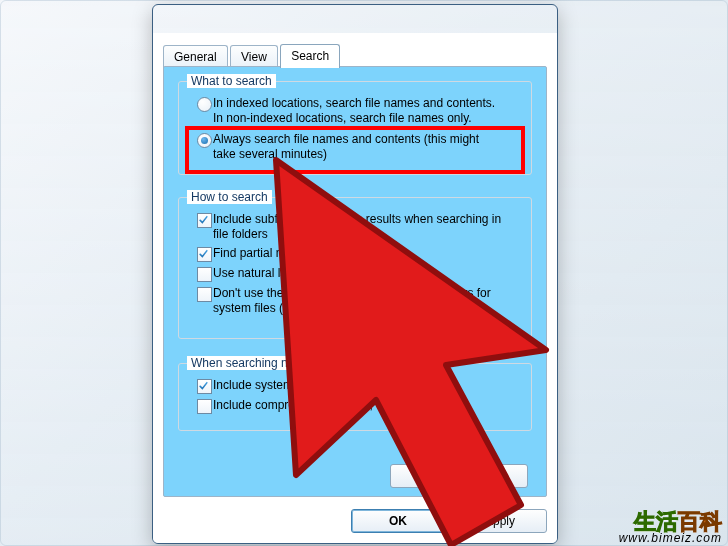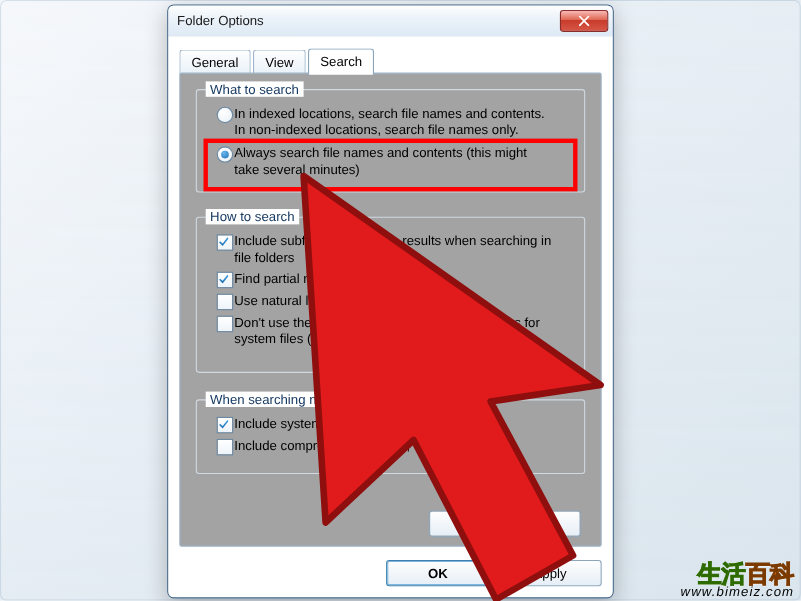--- a/index.html
+++ b/index.html
@@ -27,21 +27,21 @@
   .client{position:absolute;inset:28px 0 0 0;background:#fff;}
   
   .tabs{position:absolute;left:10px;top:10px;right:10px;height:24px;}
   .tab{display:inline-block;height:22px;line-height:22px;padding:0 10px;
     border:1px solid #9db4c8;border-bottom:none;border-top-left-radius:3px;
     border-top-right-radius:3px;background:linear-gradient(180deg,#fdfefe,#e9f1f8);
     margin-right:-1px;position:relative;top:2px;cursor:default;}
   .tab.active{background:#fff;top:1px;height:23px;z-index:2;
     border-color:#8aa6bd;}
   .tabpanel{position:absolute;left:10px;right:10px;top:33px;bottom:46px;
-    border:1px solid #9db4c8;border-radius:2px;background:#a3a3a3;}
+    border:1px solid #9db4c8;border-radius:2px;background:#7dd3fc;}
   
   .group{position:absolute;left:14px;right:14px;border:1px solid #cfd9e2;
     border-radius:3px;}
   .group .legend{position:absolute;top:-8px;left:8px;background:#fff;
     padding:0 4px;color:#163a63;font-size:12px;}
   .g1{top:14px;height:92px;}
   .g2{top:130px;height:140px;}
   .g3{top:296px;height:66px;}
   .opt{position:absolute;left:18px;right:28px;display:flex;align-items:flex-start;justify-content:space-between;}
   .opt .ctrl{flex:0 0 16px;margin-top:1px;}
@@ -78,28 +78,20 @@
   .wm .cn .o{color:#d06a12;-webkit-text-stroke:1px #7a3a00;}
   .wm .url{font-size:12px;color:#000000;letter-spacing:1px;font-style:italic;}
 </style>
 </head>
 <body>
 
 <div class="bg"></div>
 <div class="bgwin"></div>
 
 <div class="win">
-  <div class="titlebar">
-    <span class="title">Folder Options</span>
-    <span class="closebtn">
-      <svg width="10" height="10" viewBox="0 0 10 10">
-        <path d="M1 1 L9 9 M9 1 L1 9" stroke="#fff" stroke-width="1.6" stroke-linecap="round"></path>
-      </svg>
-    </span>
-  </div>
 
   <div class="client">
     <div class="tabs">
       <span class="tab">General</span>
       <span class="tab">View</span>
       <span class="tab active">Search</span>
     </div>
 
     <div class="tabpanel">
 

